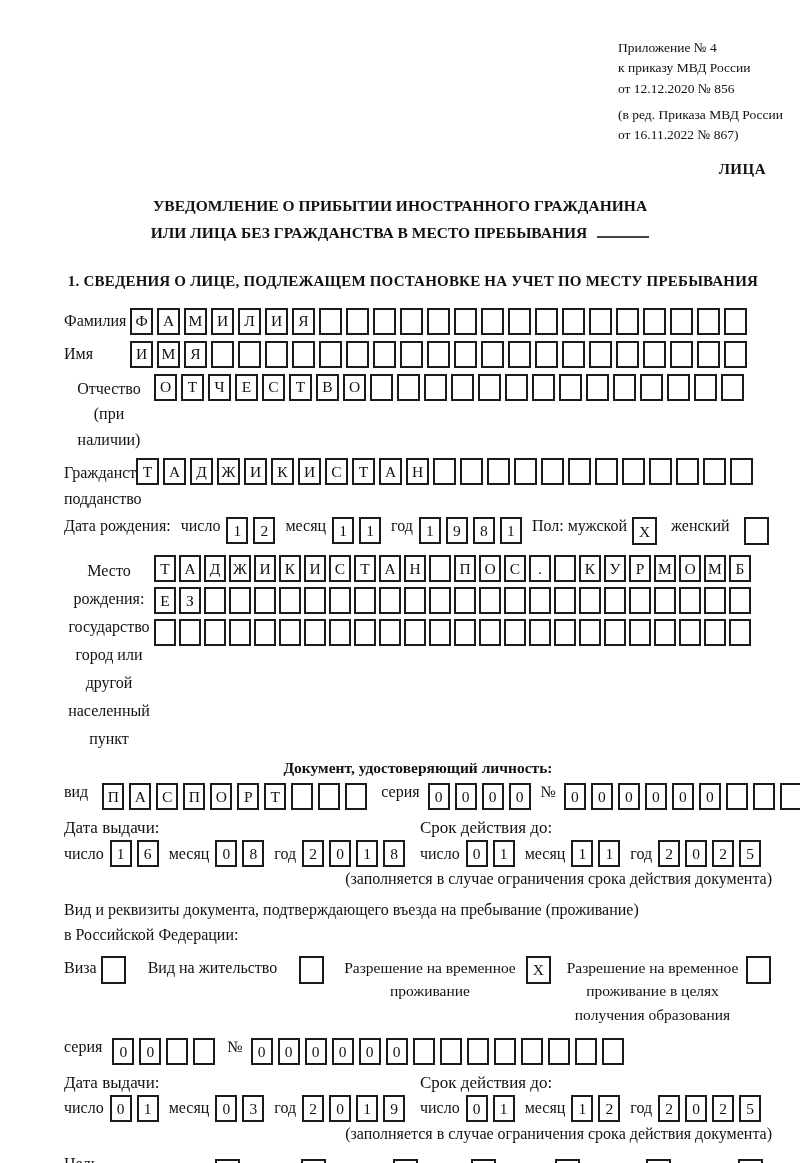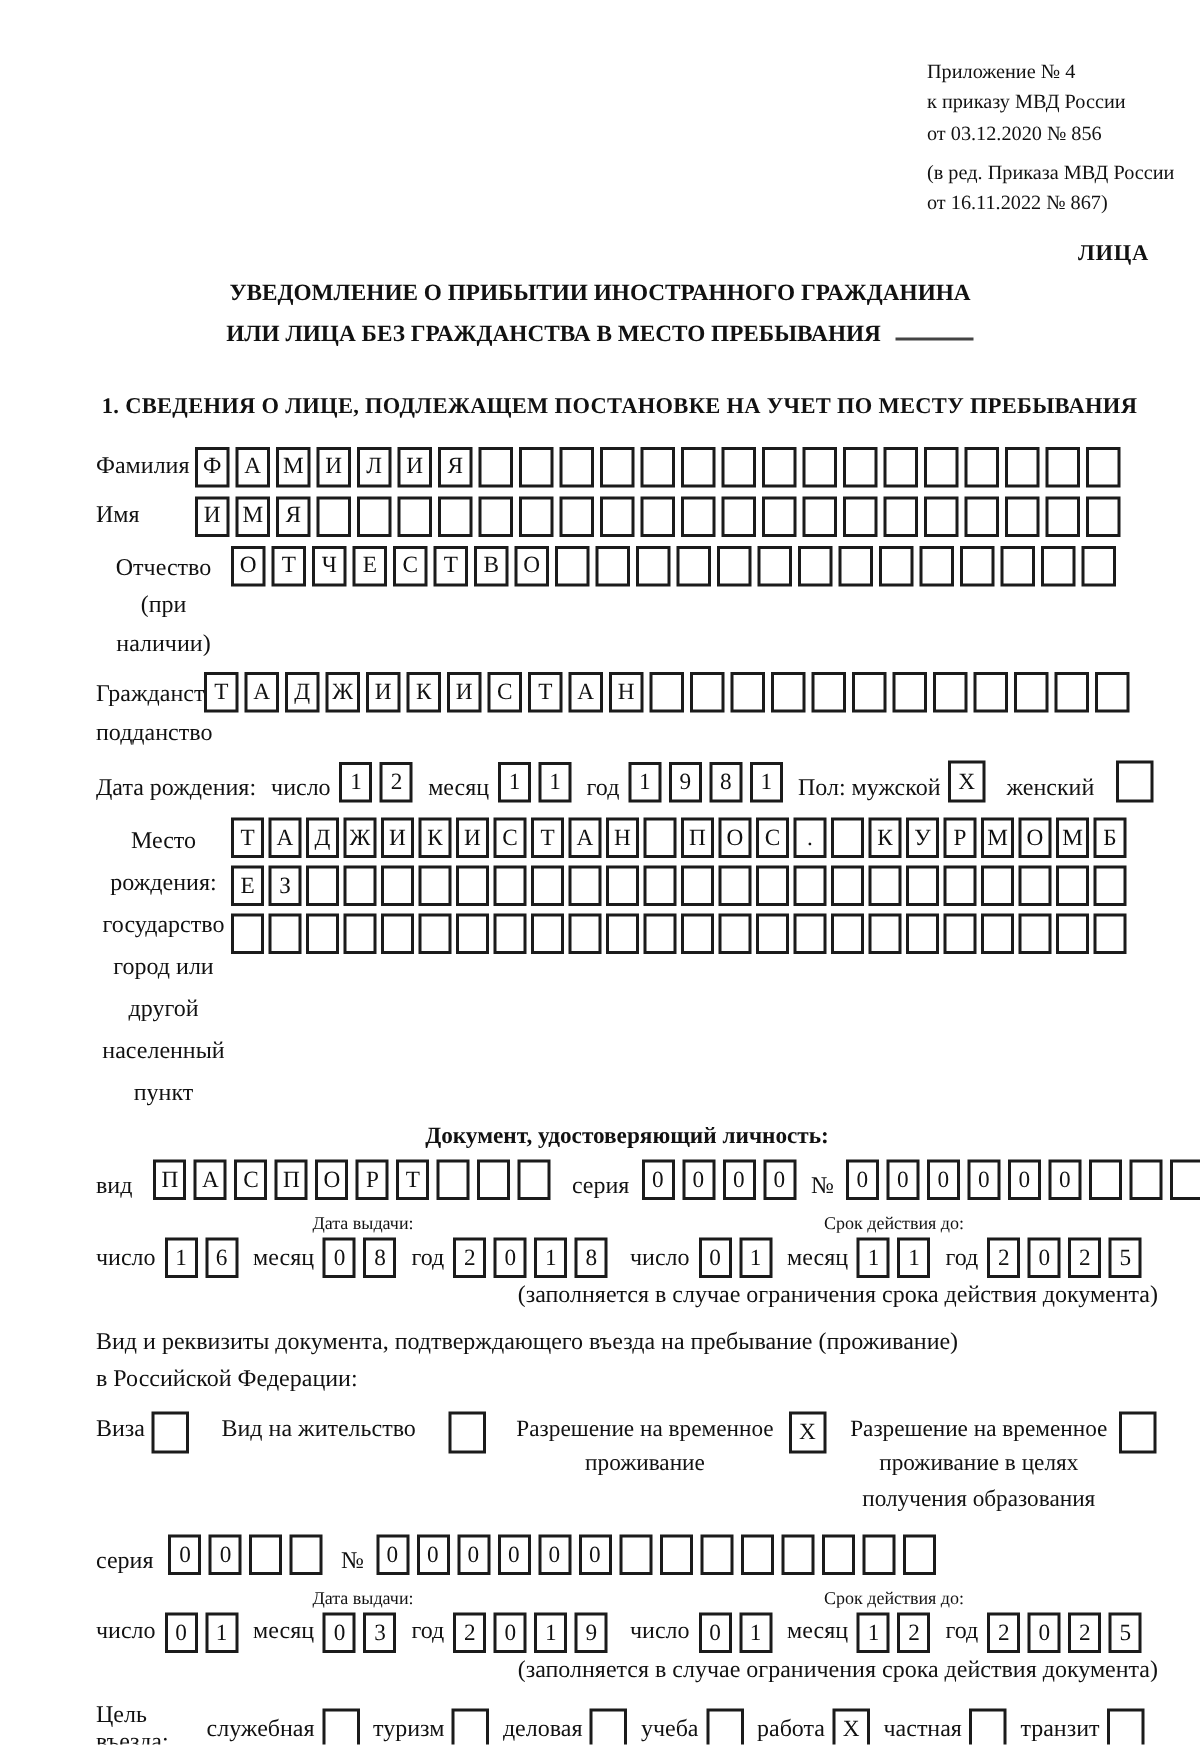--- a/index.html
+++ b/index.html
@@ -3,21 +3,21 @@
 <meta charset="utf-8">
 <style>
   * { margin:0; padding:0; box-sizing:border-box; }
   html,body { width:800px; background:#fff; color:#111; }
   body { height:1163px; overflow:hidden; font-family:"Liberation Serif","DejaVu Serif",serif; }
 
   .appendix { margin:38px 0 0 618px; font-size:13.5px; line-height:1.5; }
   .appendix .gap { margin-top:6px; }
   .forma { text-align:right; margin:16px 34px 0 0; font-weight:bold; font-size:15px; letter-spacing:.5px; }
 
-  .title { text-align:center; font-weight:bold; font-size:15.5px; line-height:1.75; margin-top:4px; }
+  .title { text-align:center; font-weight:bold; font-size:15.5px; line-height:1.75; margin-top:14px; }
   .blank-line { display:inline-block; width:52px; border-bottom:2px solid #444; height:12px; margin-left:10px; }
 
   .section-heading { text-align:center; font-weight:bold; font-size:15px; letter-spacing:.2px; margin:26px 30px 0 56px; }
 
   .form { margin:18px 28px 0 64px; font-size:16px; }
 
   .row { display:flex; align-items:flex-start; margin-bottom:6px; }
   .lbl { padding-top:4px; white-space:nowrap; }
   .lbl-block { line-height:1.6; padding-top:2px; }
 
@@ -32,50 +32,50 @@
   .gapped { gap:5px; }
   .gapped .cell { width:22px; }
   .cb { width:25px; height:28px; }
 
   .w66 { flex:none; width:66px; }
   .w72 { flex:none; width:72px; }
   .w90 { flex:none; width:90px;text-align:center; }
 
   .stack > .box-row { margin-bottom:5px; }
 
-  .inline { display:flex; align-items:flex-end; }
+  .inline { display:flex; align-items:flex-start; }
   .dg { display:flex; gap:5px; margin:0 10px 0 6px; }
   .dg .cell { width:22px; }
 
   .center-bold { text-align:center; font-weight:bold; font-size:15.5px; margin:4px 0 6px 0; }
 
   .date-pair { display:flex; margin-top:8px; }
   .date-col { }
   .date-col.left { width:356px; }
   .date-col.right { flex:1; }
-  .date-head { text-align:center; font-size:12px; margin-bottom:2px; }
+  .date-head { font-size:17px; margin-bottom:2px; }
   .date-line { display:flex; align-items:center; }
   .note { font-size:16px; }
   .right-note { text-align:right; margin-top:3px; }
 
   .permit-types { display:flex; align-items:flex-start; margin-top:8px; }
   .ptype { display:flex; align-items:flex-start; }
   .ptype .txt { text-align:center; line-height:1.5; }
   .mt-lines { font-size:15.5px; }
 
   .purpose-row { display:flex; align-items:center; margin-top:12px; }
   .purpose-row .cb { margin:0 9px 0 5px; }
 </style>
 </head>
 <body>
 
 <div class="appendix">
   <div>Приложение № 4</div>
   <div>к приказу МВД России</div>
-  <div>от 03.12.2020 № 856</div>
+  <div>от 12.12.2020 № 856</div>
   <div class="gap">(в ред. Приказа МВД России</div>
   <div>от 16.11.2022 № 867)</div>
 </div>
 
 <div class="forma">ЛИЦА</div>
 
 <div class="title">
   <div>УВЕДОМЛЕНИЕ О ПРИБЫТИИ ИНОСТРАННОГО ГРАЖДАНИНА</div>
   <div><span>ИЛИ ЛИЦА БЕЗ ГРАЖДАНСТВА В МЕСТО ПРЕБЫВАНИЯ</span><span class="blank-line"></span></div>
 </div>

